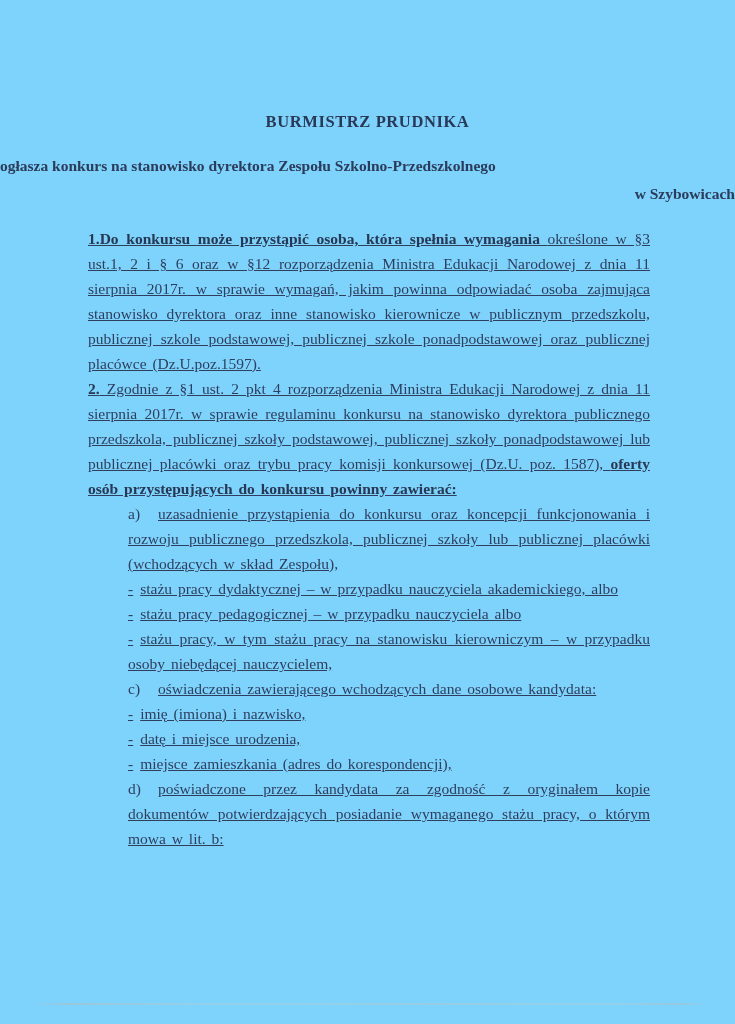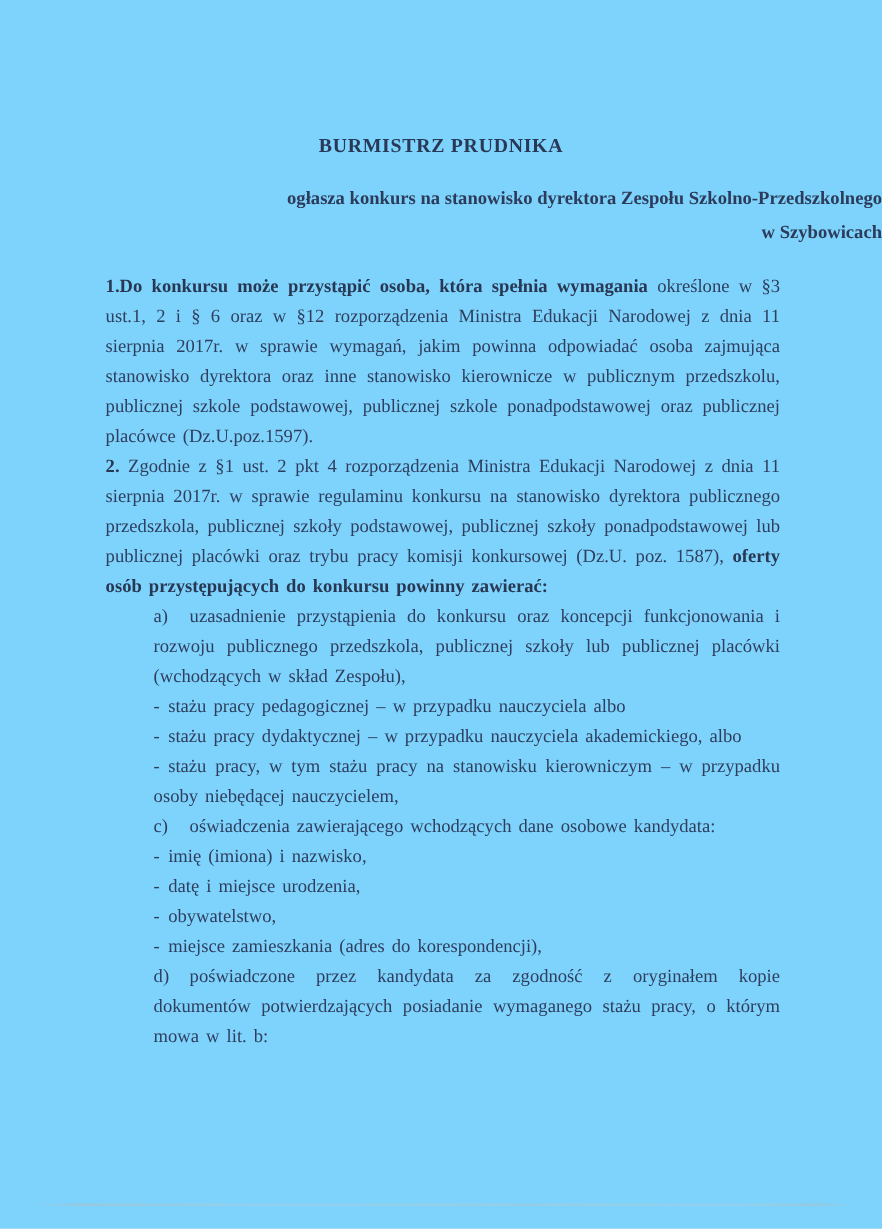--- a/index.html
+++ b/index.html
@@ -26,21 +26,21 @@
     font-size: 16.5px;
     font-weight: bold;
     letter-spacing: 0.6px;
     color: #293856;
   }
   .doc-subtitle-1 {
     position: absolute;
     top: 157px;
     left: 0;
     width: 100%;
-    text-align: right;
+    text-align: left;
     font-size: 15.5px;
     font-weight: bold;
     color: #2c3b5a;
   }
   .doc-subtitle-2 {
     position: absolute;
     top: 185px;
     left: 0;
     width: 100%;
     text-align: right;
@@ -51,20 +51,21 @@
   }
   .content {
     position: absolute;
     top: 226px;
     left: 88px;
     right: 85px;
     font-size: 15.5px;
     line-height: 25px;
     text-align: justify;
     word-spacing: 2px;
+    text-decoration: underline;
   }
   .para {
     margin: 0;
     padding: 0;
   }
   .para b { color: #283753; }
   .list {
     margin: 0;
     padding: 0 0 0 40px;
   }
@@ -109,33 +110,32 @@
 
     <p class="para"><b>1.Do konkursu może przystąpić osoba, która spełnia wymagania </b><span>określone w §3 ust.1, 2 i § 6 oraz w §12 rozporządzenia Ministra Edukacji Narodowej z dnia 11 sierpnia 2017r. w sprawie wymagań, jakim powinna odpowiadać osoba zajmująca stanowisko dyrektora oraz inne stanowisko kierownicze w publicznym przedszkolu, publicznej szkole podstawowej, publicznej szkole ponadpodstawowej oraz publicznej placówce (Dz.U.poz.1597).</span></p>
 
     <p class="para"><b>2.</b><span> Zgodnie z §1 ust. 2 pkt 4 rozporządzenia Ministra Edukacji Narodowej z dnia 11 sierpnia 2017r. w sprawie regulaminu konkursu na stanowisko dyrektora publicznego przedszkola, publicznej szkoły podstawowej, publicznej szkoły ponadpodstawowej lub publicznej placówki oraz trybu pracy komisji konkursowej (Dz.U. poz. 1587), </span><b>oferty osób przystępujących do konkursu powinny zawierać:</b></p>
 
     <div class="list">
 
       <div class="list-item"><span class="marker-letter">a)</span><span>uzasadnienie przystąpienia do konkursu oraz koncepcji funkcjonowania i rozwoju publicznego przedszkola, publicznej szkoły lub publicznej placówki (wchodzących w skład Zespołu),</span></div>
 
 
+      <div class="list-item"><span class="marker-dash">-</span><span>stażu pracy dydaktycznej – w przypadku nauczyciela akademickiego, albo</span></div>
+
       <div class="list-item"><span class="marker-dash">-</span><span>stażu pracy pedagogicznej – w przypadku nauczyciela albo</span></div>
-
-      <div class="list-item"><span class="marker-dash">-</span><span>stażu pracy dydaktycznej – w przypadku nauczyciela akademickiego, albo</span></div>
 
       <div class="list-item"><span class="marker-dash">-</span><span>stażu pracy, w tym stażu pracy na stanowisku kierowniczym – w przypadku osoby niebędącej nauczycielem,</span></div>
 
       <div class="list-item"><span class="marker-letter">c)</span><span>oświadczenia zawierającego wchodzących dane osobowe kandydata:</span></div>
 
       <div class="list-item"><span class="marker-dash">-</span><span>imię (imiona) i nazwisko,</span></div>
 
       <div class="list-item"><span class="marker-dash">-</span><span>datę i miejsce urodzenia,</span></div>
 
-      <div class="list-item"><span class="marker-dash">-</span><span>obywatelstwo,</span></div>
 
       <div class="list-item"><span class="marker-dash">-</span><span>miejsce zamieszkania (adres do korespondencji),</span></div>
 
       <div class="list-item"><span class="marker-letter">d)</span><span>poświadczone przez kandydata za zgodność z oryginałem kopie dokumentów potwierdzających posiadanie wymaganego stażu pracy, o którym mowa w lit. b:</span></div>
 
     </div>
   </div>
 
   <div class="scan-line-bottom"></div>
 

